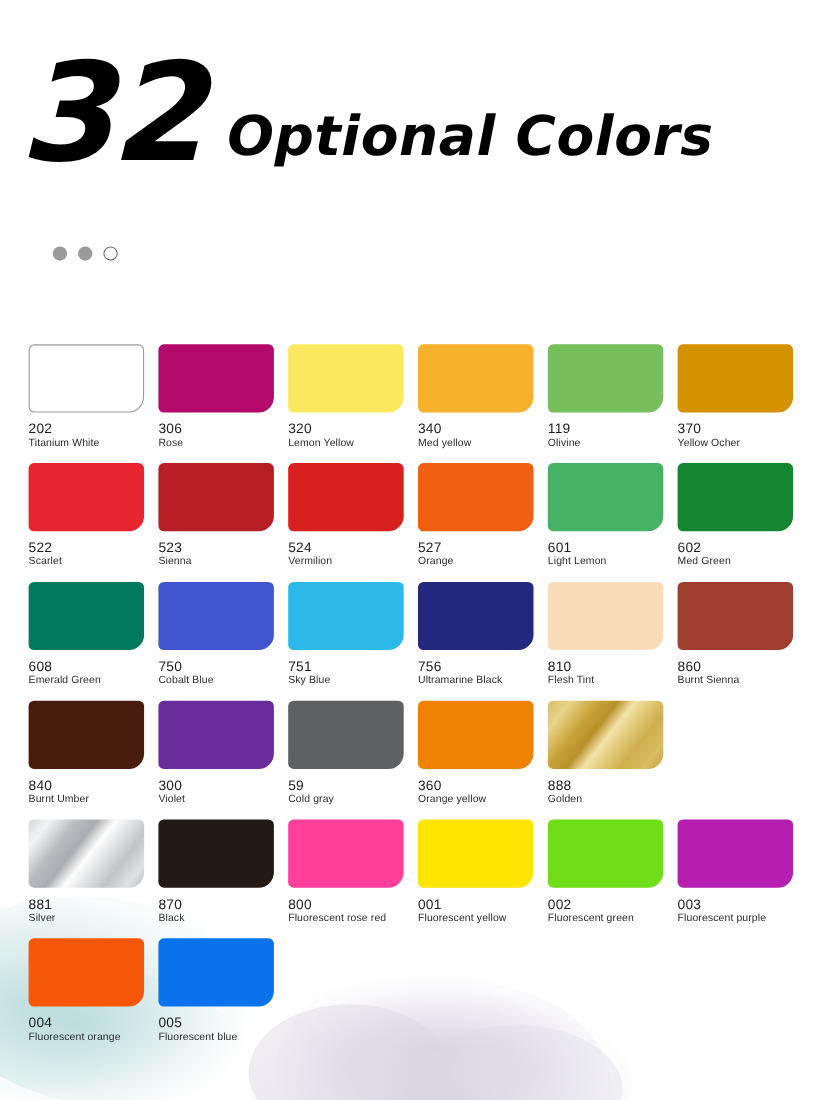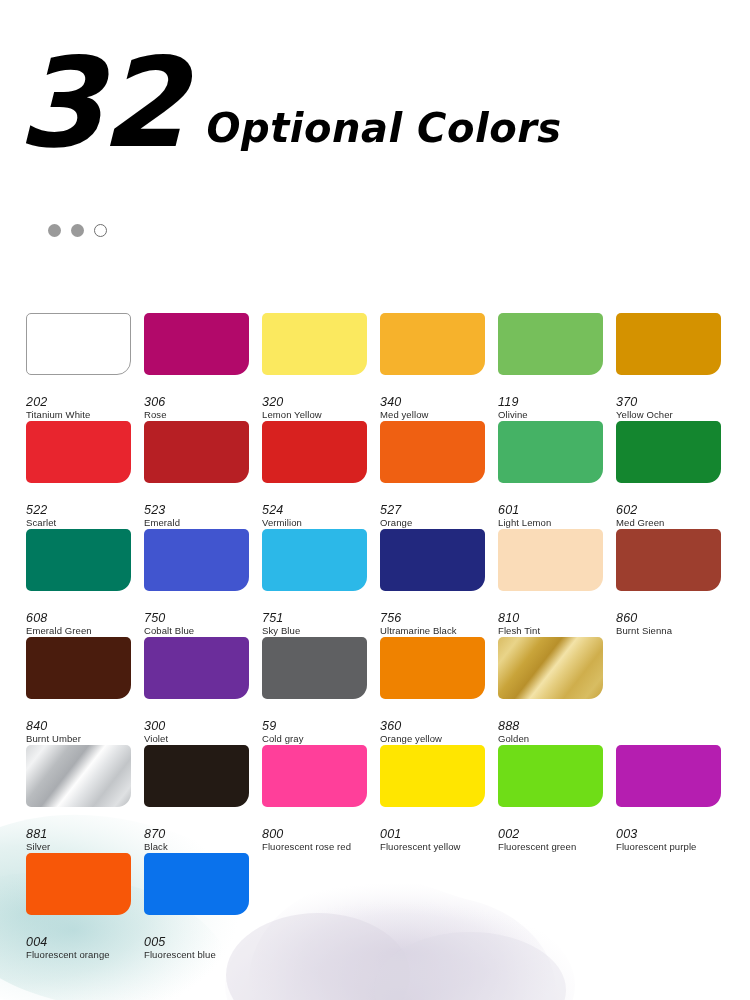--- a/index.html
+++ b/index.html
@@ -45,21 +45,21 @@
     font-size: 124px;
     font-weight: 700;
     font-style: italic;
     letter-spacing: -3px;
     color: #000000;
     line-height: 0.9;
     transform: skewX(-3deg);
   }
   #headline {
     font-family: "DejaVu Sans", sans-serif;
-    font-size: 40px;
+    font-size: 50px;
     font-weight: 700;
     font-style: italic;
     color: #000000;
     margin-left: 12px;
     letter-spacing: 0.5px;
     position: relative;
     top: -4px;
   }
 
   
@@ -109,24 +109,23 @@
     box-sizing: border-box;
     border-radius: 5px 5px 14px 5px;
   }
   .chip.outlined {
     border: 1px solid #9b9b9b;
   }
   .chip-code {
     font-family: "Liberation Sans", sans-serif;
     font-size: 12.5px;
     color: #1b1b1b;
-    margin-top: 20px;
+    margin-top: 8px;
     line-height: 1.15;
     letter-spacing: 0.2px;
-    font-style: italic;
   }
   .chip-name {
     font-family: "Liberation Sans", sans-serif;
     font-size: 9.5px;
     color: #2a2a2a;
     margin-top: 0;
     line-height: 1.2;
     white-space: nowrap;
     letter-spacing: 0.1px;
   }
@@ -212,21 +211,21 @@
     </div>
     <div class="swatch-row">
       <div class="swatch-cell">
         <div class="chip" style="background: rgb(232, 37, 46);"></div>
         <div class="chip-code">522</div>
         <div class="chip-name">Scarlet</div>
       </div>
       <div class="swatch-cell">
         <div class="chip" style="background: rgb(183, 31, 36);"></div>
         <div class="chip-code">523</div>
-        <div class="chip-name">Emerald</div>
+        <div class="chip-name">Sienna</div>
       </div>
       <div class="swatch-cell">
         <div class="chip" style="background: rgb(216, 33, 31);"></div>
         <div class="chip-code">524</div>
         <div class="chip-name">Vermilion</div>
       </div>
       <div class="swatch-cell">
         <div class="chip" style="background: rgb(239, 96, 18);"></div>
         <div class="chip-code">527</div>
         <div class="chip-name">Orange</div>

